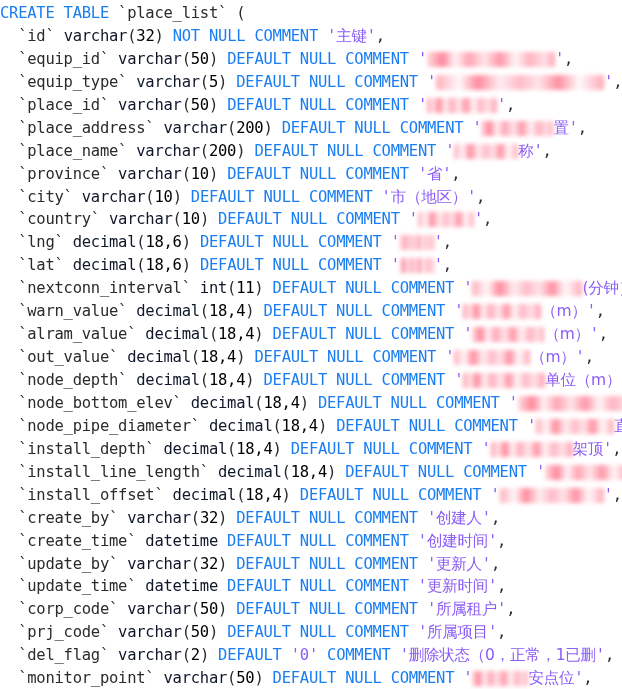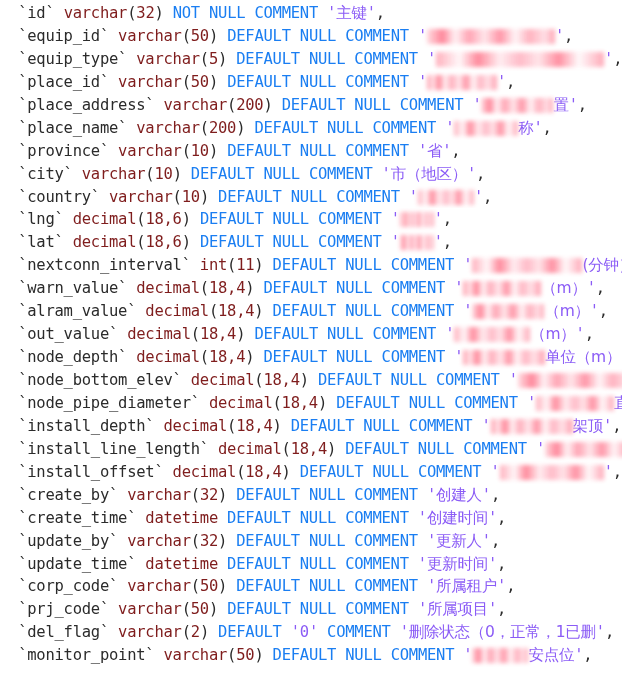--- a/index.html
+++ b/index.html
@@ -25,22 +25,22 @@
     height: 22.95px;
     line-height: 22.95px;
     font-size: 15.5px;
     white-space: pre;
     overflow: hidden;
     letter-spacing: -0.25px;
   }
   
   .kw   { color: #1a7ef2; }           
   .id   { color: #2b2b2b; }           
-  .typ  { color: #7f1d1d; }           
-  .num  { color: #7f1d1d; }           
+  .typ  { color: #0f172a; }           
+  .num  { color: #000000; }           
   .pun  { color: #2b2b2b; }           
   .str  { color: #8b5cf6; }      
 
   
   .blur {
     display: inline-block;
     vertical-align: -3px;
     height: 15px;
     border-radius: 1px;
     filter: blur(2.1px);
@@ -73,20 +73,21 @@
         rgba(255,175,190,0.90) 50%, rgba(255,200,210,0.50) 61%,
         rgba(255,130,150,0.94) 73%, rgba(255,240,244,0.32) 85%,
         rgba(255,155,172,0.90) 100%);
   }
   .cjk { font-family: "DejaVu Sans", "Liberation Sans", sans-serif; }
 </style>
 </head>
 <body>
 
 <div id="code">
+    <div class="line"><span class="kw">CREATE TABLE</span><span class="pun"> </span><span class="id">`place_list`</span><span class="pun"> </span><span class="pun">(</span></div>
     <div class="line"><span class="pun">  </span><span class="id"><span class="pun">`</span><span>id</span><span class="pun">`</span></span><span class="pun"> </span><span class="typ">varchar</span><span class="pun">(</span><span class="num">32</span><span class="pun">)</span><span class="pun"> </span><span class="kw">NOT NULL</span><span class="pun"> </span><span class="kw">COMMENT</span><span class="pun"> </span><span class="str"><span>'</span><span class="cjk">主键</span><span>'</span></span><span class="pun">,</span></div>
     <div class="line"><span class="pun">  </span><span class="id"><span class="pun">`</span><span>equip_id</span><span class="pun">`</span></span><span class="pun"> </span><span class="typ">varchar</span><span class="pun">(</span><span class="num">50</span><span class="pun">)</span><span class="pun"> </span><span class="kw">DEFAULT NULL</span><span class="pun"> </span><span class="kw">COMMENT</span><span class="pun"> </span><span class="str"><span>'</span><span class="blur v2" style="width: 128px;"></span><span>'</span></span><span class="pun">,</span></div>
     <div class="line"><span class="pun">  </span><span class="id"><span class="pun">`</span><span>equip_type</span><span class="pun">`</span></span><span class="pun"> </span><span class="typ">varchar</span><span class="pun">(</span><span class="num">5</span><span class="pun">)</span><span class="pun"> </span><span class="kw">DEFAULT NULL</span><span class="pun"> </span><span class="kw">COMMENT</span><span class="pun"> </span><span class="str"><span>'</span><span class="blur v3" style="width: 168px;"></span><span>'</span></span><span class="pun">,</span></div>
     <div class="line"><span class="pun">  </span><span class="id"><span class="pun">`</span><span>place_id</span><span class="pun">`</span></span><span class="pun"> </span><span class="typ">varchar</span><span class="pun">(</span><span class="num">50</span><span class="pun">)</span><span class="pun"> </span><span class="kw">DEFAULT NULL</span><span class="pun"> </span><span class="kw">COMMENT</span><span class="pun"> </span><span class="str"><span>'</span><span class="blur" style="width: 70px;"></span><span>'</span></span><span class="pun">,</span></div>
     <div class="line"><span class="pun">  </span><span class="id"><span class="pun">`</span><span>place_address</span><span class="pun">`</span></span><span class="pun"> </span><span class="typ">varchar</span><span class="pun">(</span><span class="num">200</span><span class="pun">)</span><span class="pun"> </span><span class="kw">DEFAULT NULL</span><span class="pun"> </span><span class="kw">COMMENT</span><span class="pun"> </span><span class="str"><span>'</span><span class="blur v2" style="width: 72px;"></span><span class="cjk">置</span><span>'</span></span><span class="pun">,</span></div>
     <div class="line"><span class="pun">  </span><span class="id"><span class="pun">`</span><span>place_name</span><span class="pun">`</span></span><span class="pun"> </span><span class="typ">varchar</span><span class="pun">(</span><span class="num">200</span><span class="pun">)</span><span class="pun"> </span><span class="kw">DEFAULT NULL</span><span class="pun"> </span><span class="kw">COMMENT</span><span class="pun"> </span><span class="str"><span>'</span><span class="blur v3" style="width: 64px;"></span><span class="cjk">称</span><span>'</span></span><span class="pun">,</span></div>
     <div class="line"><span class="pun">  </span><span class="id"><span class="pun">`</span><span>province</span><span class="pun">`</span></span><span class="pun"> </span><span class="typ">varchar</span><span class="pun">(</span><span class="num">10</span><span class="pun">)</span><span class="pun"> </span><span class="kw">DEFAULT NULL</span><span class="pun"> </span><span class="kw">COMMENT</span><span class="pun"> </span><span class="str"><span>'</span><span class="cjk">省</span><span>'</span></span><span class="pun">,</span></div>
     <div class="line"><span class="pun">  </span><span class="id"><span class="pun">`</span><span>city</span><span class="pun">`</span></span><span class="pun"> </span><span class="typ">varchar</span><span class="pun">(</span><span class="num">10</span><span class="pun">)</span><span class="pun"> </span><span class="kw">DEFAULT NULL</span><span class="pun"> </span><span class="kw">COMMENT</span><span class="pun"> </span><span class="str"><span>'</span><span class="cjk">市（地区）</span><span>'</span></span><span class="pun">,</span></div>
     <div class="line"><span class="pun">  </span><span class="id"><span class="pun">`</span><span>country</span><span class="pun">`</span></span><span class="pun"> </span><span class="typ">varchar</span><span class="pun">(</span><span class="num">10</span><span class="pun">)</span><span class="pun"> </span><span class="kw">DEFAULT NULL</span><span class="pun"> </span><span class="kw">COMMENT</span><span class="pun"> </span><span class="str"><span>'</span><span class="blur v3" style="width: 56px;"></span><span>'</span></span><span class="pun">,</span></div>
     <div class="line"><span class="pun">  </span><span class="id"><span class="pun">`</span><span>lng</span><span class="pun">`</span></span><span class="pun"> </span><span class="typ">decimal</span><span class="pun">(</span><span class="num">18,6</span><span class="pun">)</span><span class="pun"> </span><span class="kw">DEFAULT NULL</span><span class="pun"> </span><span class="kw">COMMENT</span><span class="pun"> </span><span class="str"><span>'</span><span class="blur" style="width: 34px;"></span><span>'</span></span><span class="pun">,</span></div>

